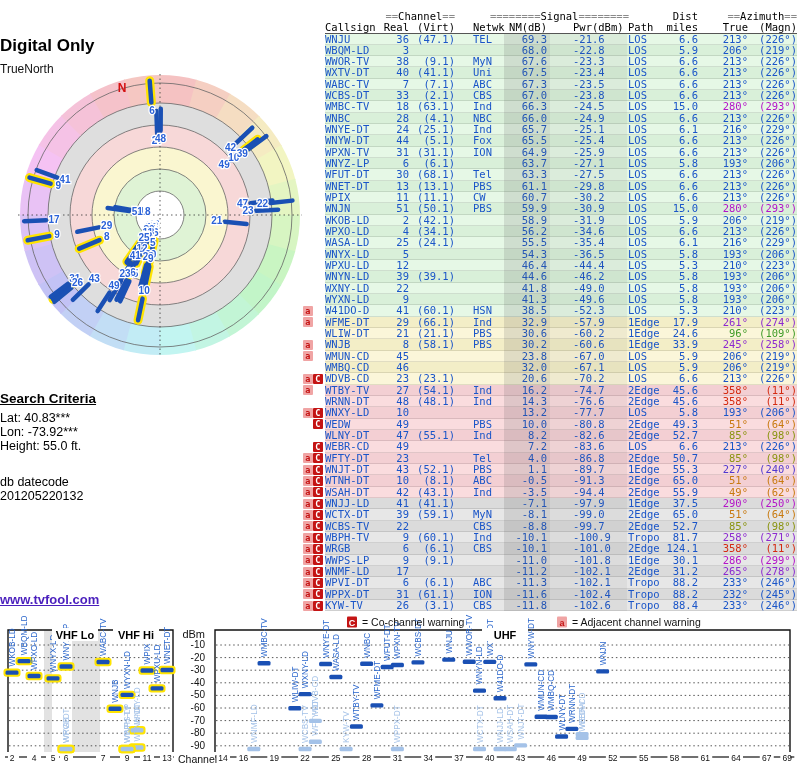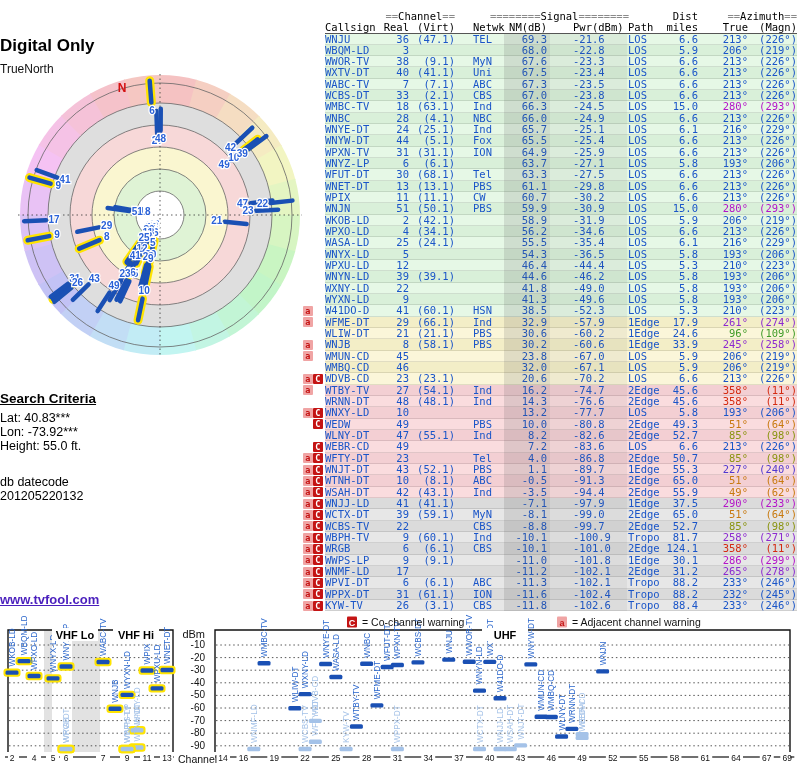--- a/index.html
+++ b/index.html
@@ -747,21 +747,21 @@
       <div class="row" style="top: 498.03px; background: rgb(219, 219, 219);">
         <span class="cell cs">WNJJ-LD</span>
         <span class="cell real">41</span>
         <span class="cell virt">(41.1)</span>
         <span class="cell net"></span>
         <span class="cell nm">-7.1</span>
         <span class="cell pwr">-97.9</span>
         <span class="cell path">1Edge</span>
         <span class="cell mi">37.5</span>
         <span class="cell tr" style="color: rgb(180, 20, 200);">290°</span>
-        <span class="cell mg" style="color: rgb(180, 20, 200);">(233°)</span>
+        <span class="cell mg" style="color: rgb(180, 20, 200);">(250°)</span>
       </div>
       <div class="badge badge-a" style="top: 498.53px;">a</div>
       <div class="badge badge-c" style="top: 498.53px;">C</div>
       <div class="row" style="top: 509.36px; background: rgb(231, 231, 231);">
         <span class="cell cs">WCTX-DT</span>
         <span class="cell real">39</span>
         <span class="cell virt">(59.1)</span>
         <span class="cell net">MyN</span>
         <span class="cell nm">-8.1</span>
         <span class="cell pwr">-99.0</span>

